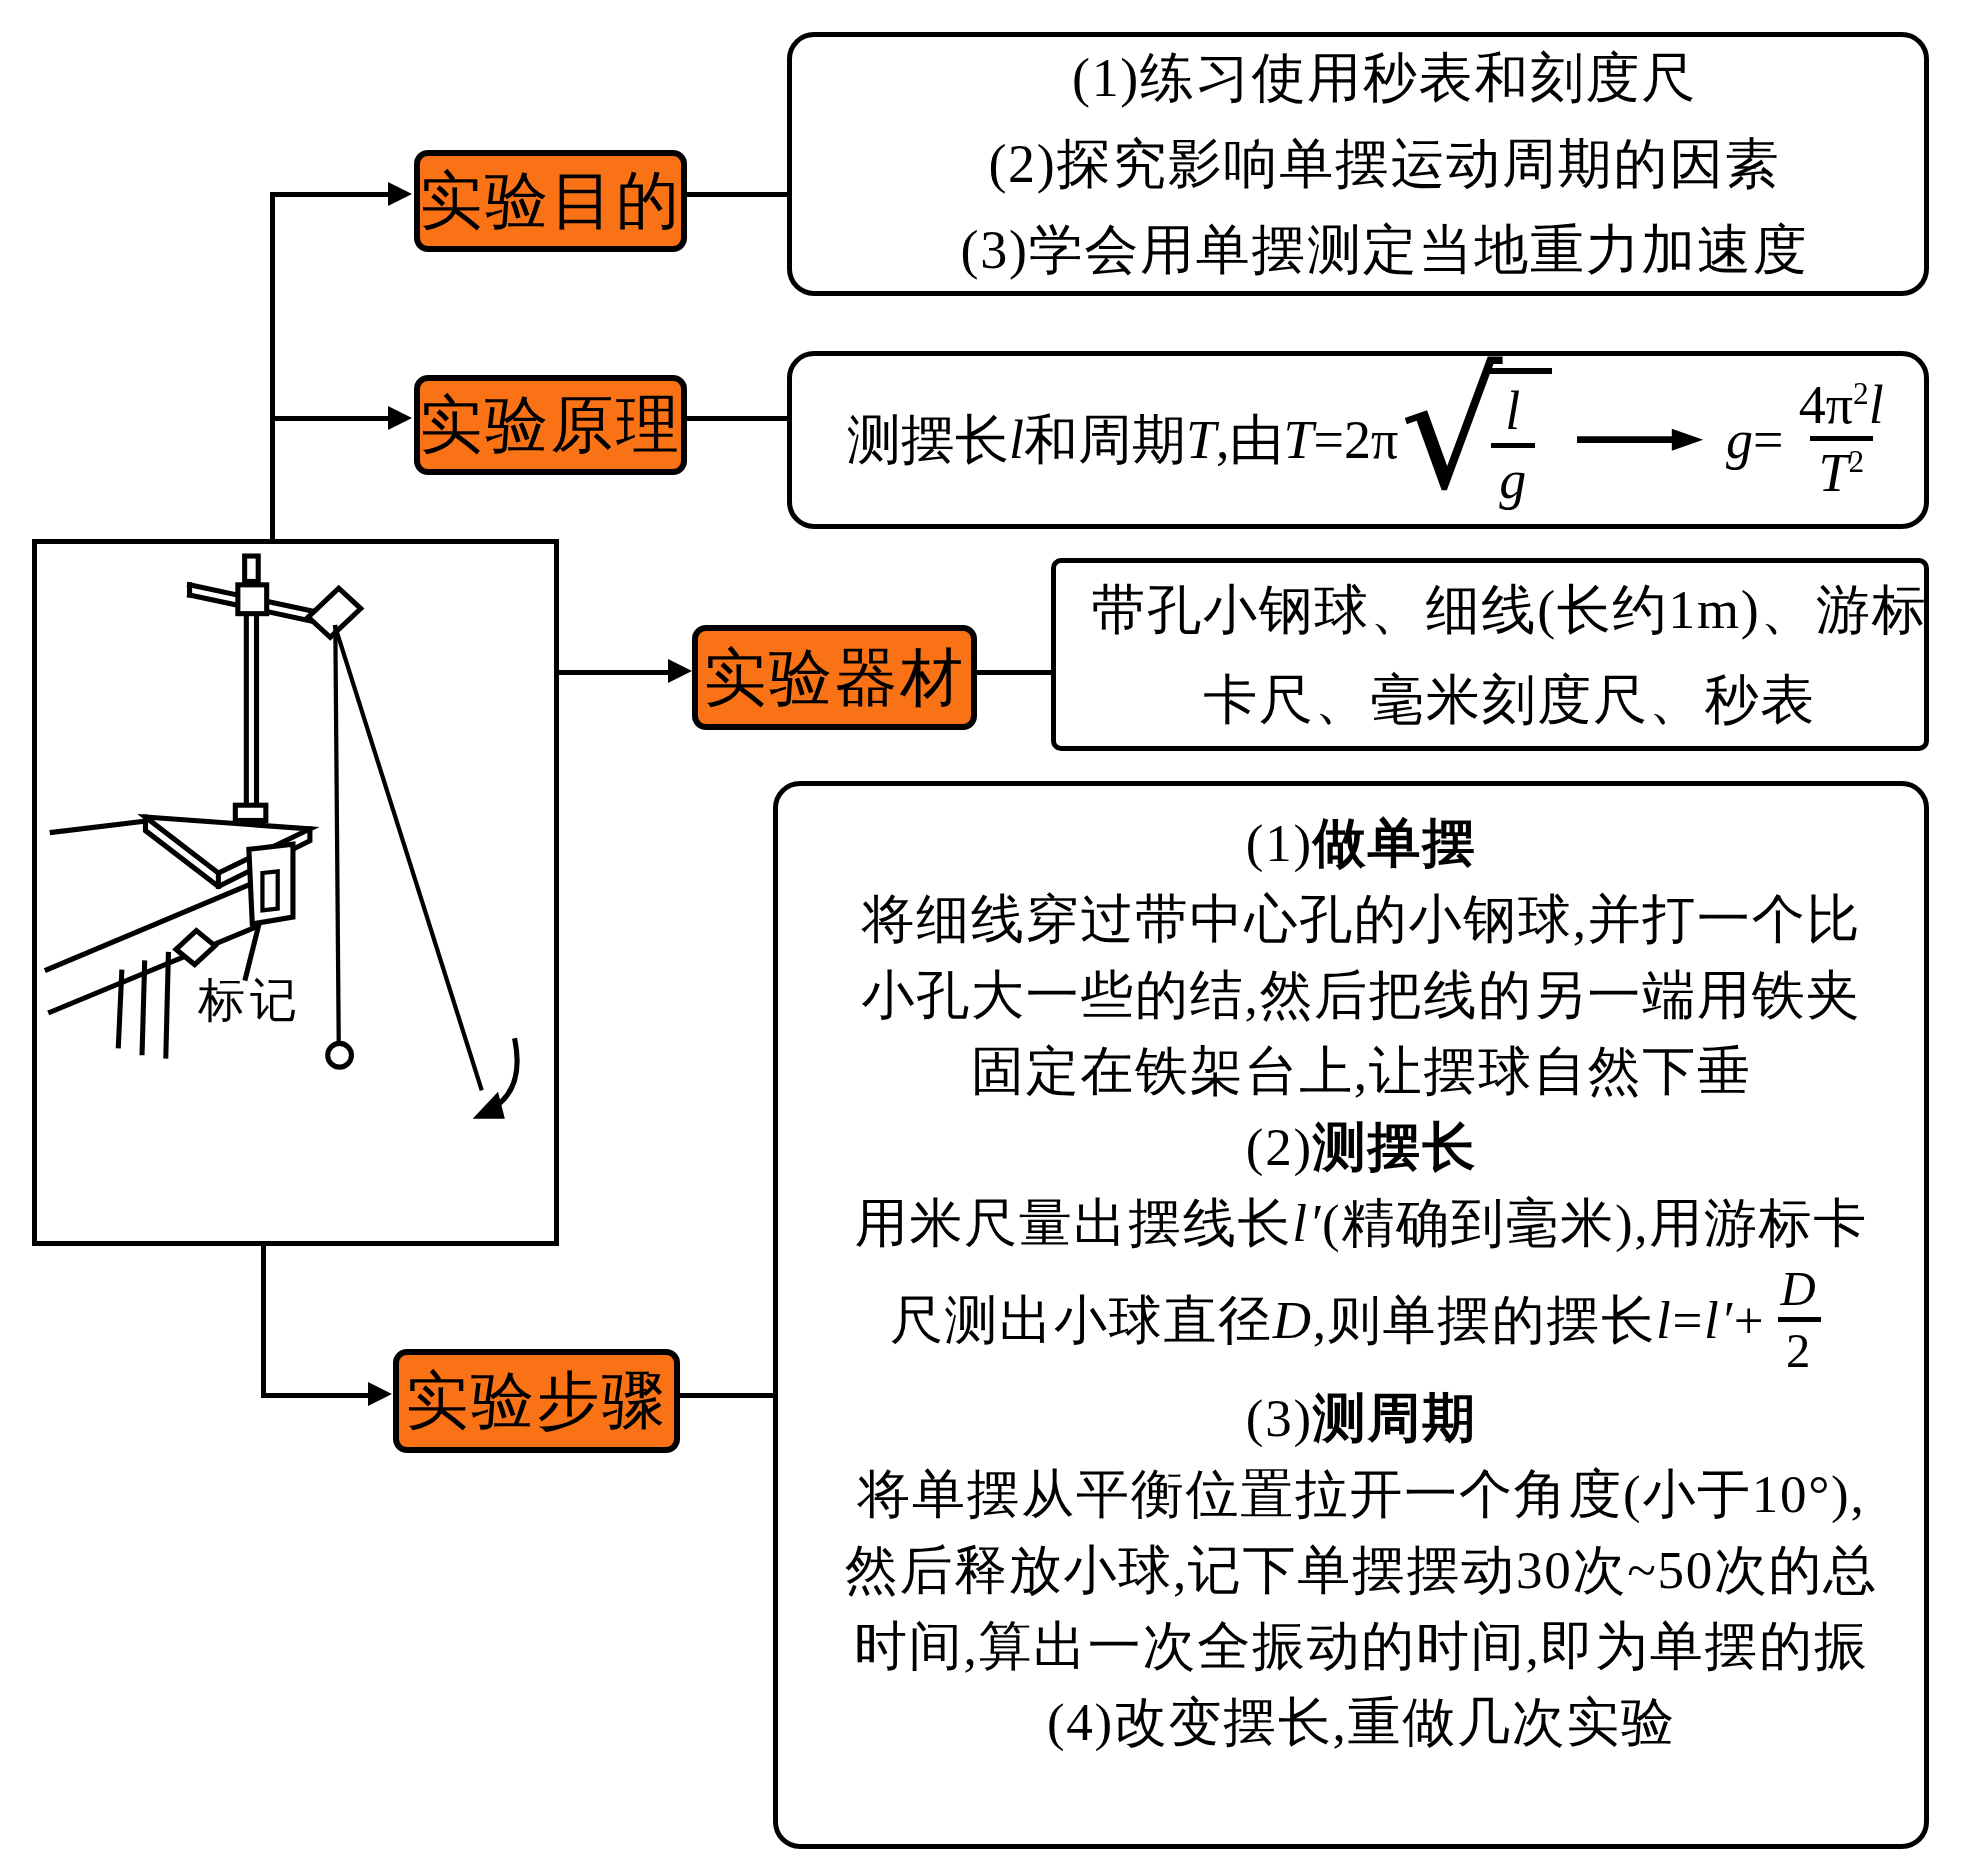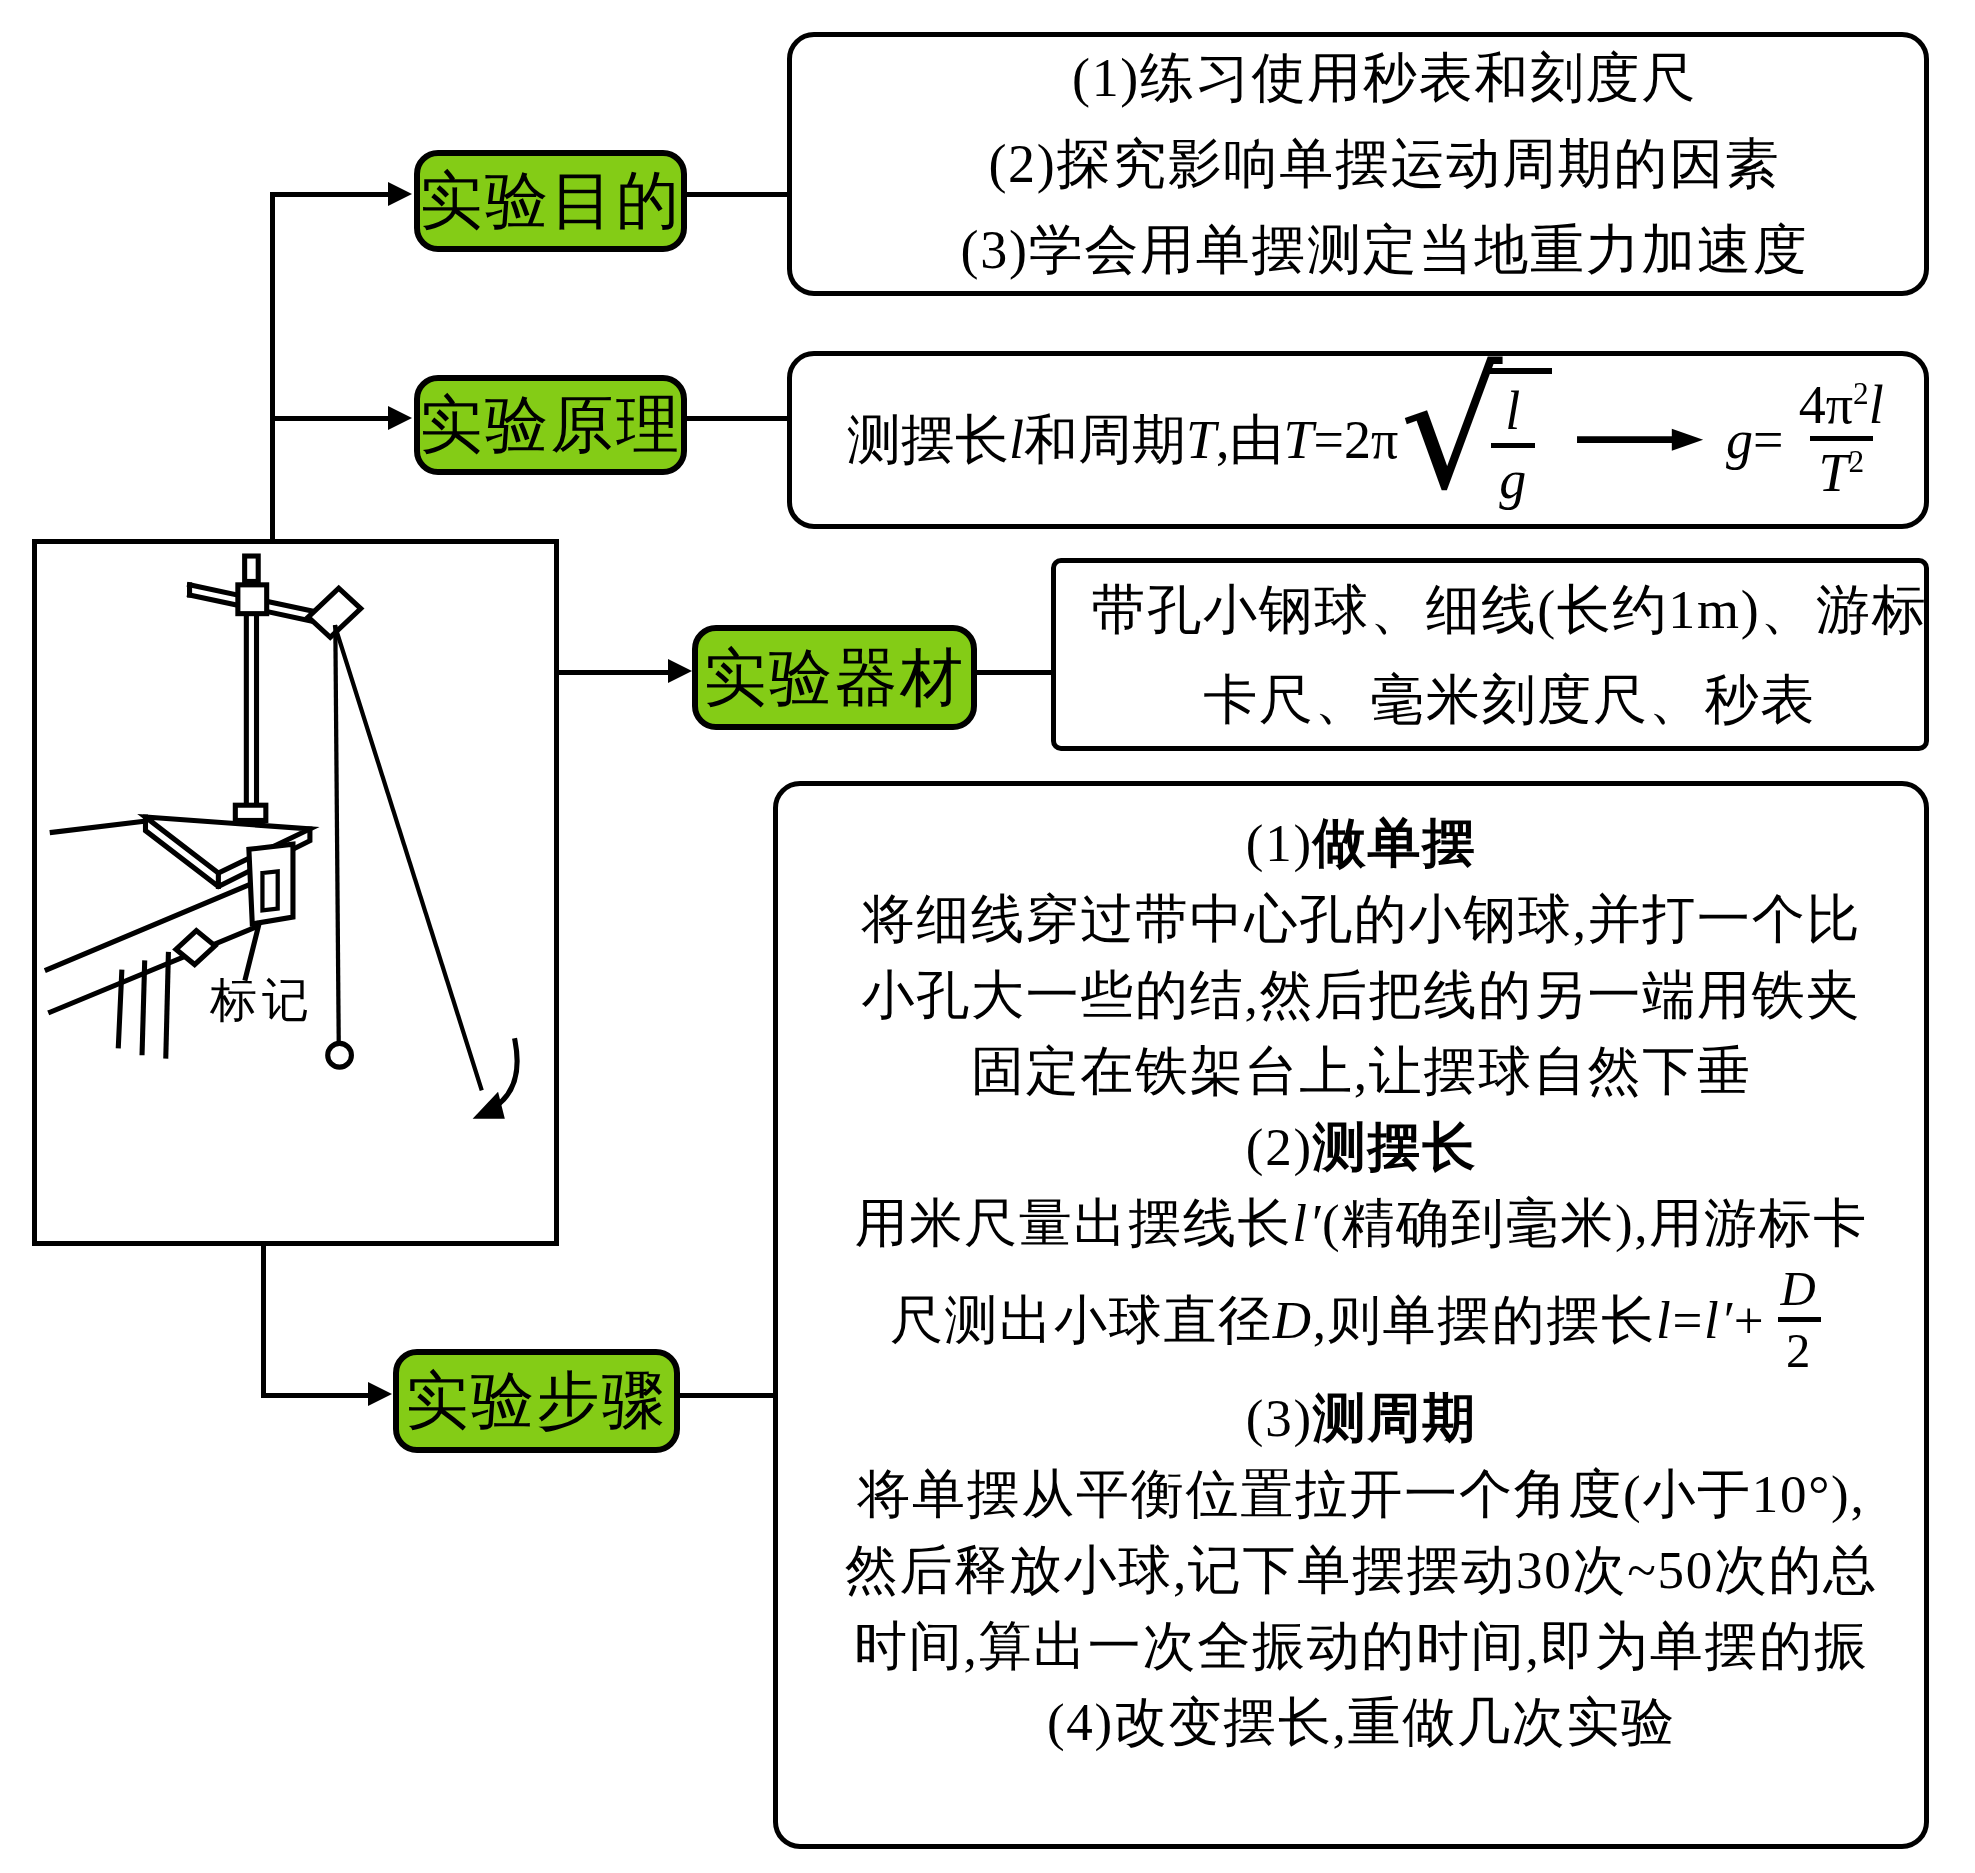--- a/index.html
+++ b/index.html
@@ -11,21 +11,21 @@
   .hline,.vline{position:absolute;background:#000;}
   .hline{height:5.1px;}
   .vline{width:5.1px;}
   .arrowhead{
     position:absolute;width:0;height:0;
     border-top:12.7px solid transparent;border-bottom:12.7px solid transparent;
     border-left:24px solid #000;
   }
   
   .node-label{
-    position:absolute;border:6px solid #000;border-radius:24px;background:#84cc16;
+    position:absolute;border:6px solid #000;border-radius:14px;background:#f97316;
     display:flex;align-items:center;justify-content:center;
     font-size:63px;letter-spacing:2.5px;white-space:nowrap;
   }
   
   .content-box{
     position:absolute;border:5.1px solid #000;border-radius:27px;background:#fff;
     display:flex;flex-direction:column;justify-content:center;box-sizing:border-box;align-items:center;
   }
   .cline{font-size:54px;line-height:86px;letter-spacing:1.7px;white-space:nowrap;}
   
@@ -207,17 +207,17 @@
 
         <line x1="352" y1="98" x2="356" y2="588" stroke-width="5"></line>
         <circle cx="357" cy="603" r="14" fill="#fff"></circle>
 
         <line x1="352" y1="98" x2="524" y2="642" stroke-width="5"></line>
 
         <path d="M 564 586 Q 576 648 530 670" stroke-width="6"></path>
       </g>
       <polygon points="514,678 544,646 552,678" fill="#000"></polygon>
     </svg>
-    <span class="img-caption" style="left:161px;top:425px;margin-left:12px;">标记</span>
+    <span class="img-caption" style="left:161px;top:425px;">标记</span>
   </div>
 
 </div>
 
 
 </body></html>

